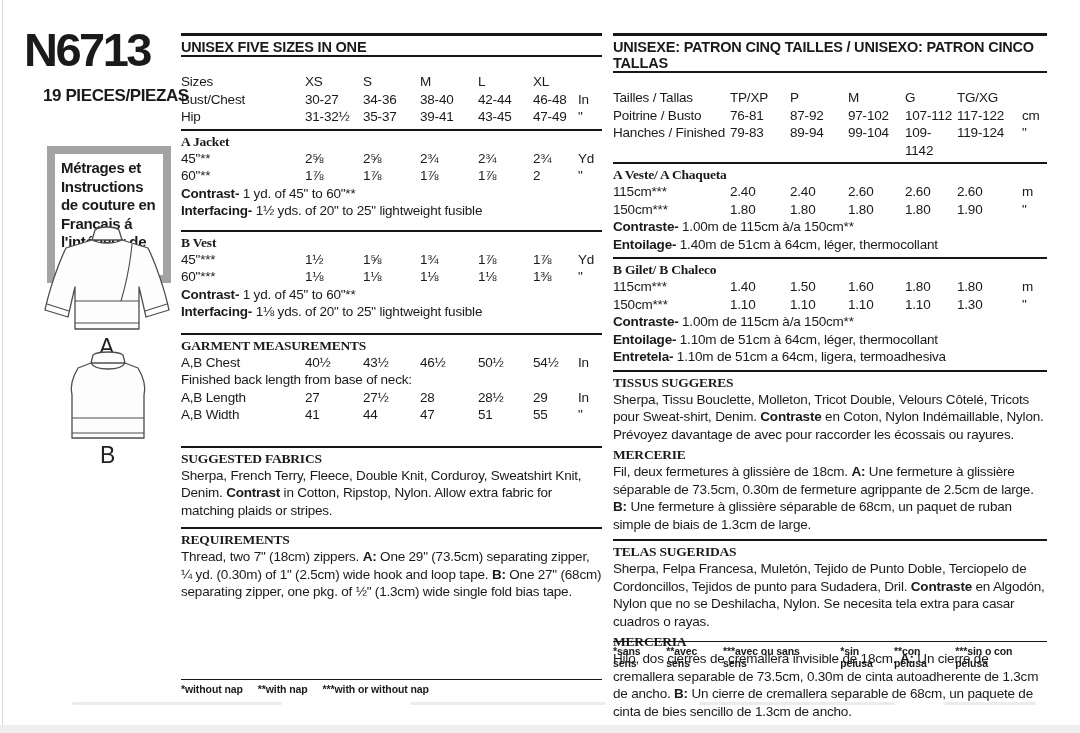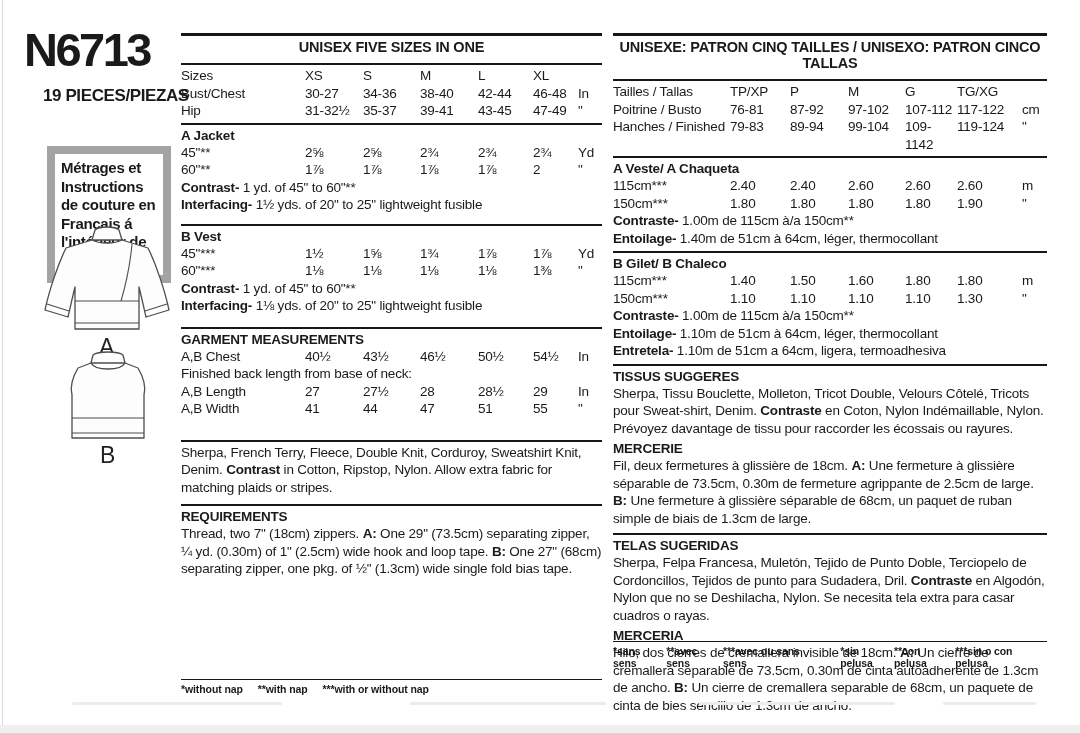--- a/index.html
+++ b/index.html
@@ -24,27 +24,27 @@
   .vlabel { font-size:23px; letter-spacing:0.5px; margin-top:0px; color:#222; }
   .draw svg { display:block; margin:0 auto; }
 
   
   .col { position:absolute; top:33px; }
   .col.en   { left:181px; width:421px; }
   .col.intl { left:613px; width:434px; }
   .rule3 { border-top:3px solid #161616; }
   .rule2 { border-top:2px solid #161616; }
   .rule1 { border-top:1.5px solid #161616; }
-  .colhd { font-weight:bold; font-size:14.5px; letter-spacing:-0.2px; padding:3px 0 8px;text-align:center; }
+  .colhd { font-weight:bold; font-size:14.5px; letter-spacing:-0.2px; padding:3px 0 0; }
   .trow { display:grid; font-size:13.5px; line-height:17.5px; letter-spacing:-0.2px; }
   .en .trow   { grid-template-columns:124px 58px 57px 58px 55px 45px 1fr; }
   .intl .trow { grid-template-columns:117px 60px 58px 57px 52px 65px 1fr; }
-  .tpad { padding:2px 0 3px; }
+  .tpad { padding:16px 0 3px; }
   .sec { padding:2px 0 0; }
-  .sec-title { font-weight:bold; font-size:13.5px; line-height:17px; letter-spacing:-0.2px; }
+  .sec-title { font-weight:bold; font-size:13.5px; line-height:17px; letter-spacing:-0.2px;font-family:Liberation Serif, serif; }
   .note, .para, .fullrow { font-size:13.5px; line-height:17.5px; letter-spacing:-0.2px; }
   .para { margin:0 0 1px; }
   .mb10 { margin-bottom:10px; } .mb12 { margin-bottom:12px; } .mb22 { margin-bottom:22px; }
   .mb8 { margin-bottom:8px; } .mb4 { margin-bottom:4px; } .mb6 { margin-bottom:6px; }
 
   
   .footnotes { position:absolute; top:641px; }
   .fn-en   { left:181px; width:421px;margin-top:38px; }
   .fn-intl { left:613px; width:434px; }
   .fn-items { display:flex; gap:15px; padding-top:3px; font-size:10.5px; font-weight:bold; letter-spacing:-0.1px; }
@@ -205,20 +205,21 @@
           <span>44</span>
           <span>47</span>
           <span>51</span>
           <span>55</span>
           <span>"</span>
         </div>
     </div>
     <div class="rule2"></div>
 
     <div class="sec mb8">
+      <div class="sec-title">SUGGESTED FABRICS</div>
       <p class="para"><span>Sherpa, French Terry, Fleece, Double Knit, Corduroy, Sweatshirt Knit, Denim. </span><b>Contrast</b><span> in Cotton, Ripstop, Nylon. Allow extra fabric for matching plaids or stripes.</span></p>
     </div>
     <div class="rule2"></div>
 
     <div class="sec">
       <div class="sec-title">REQUIREMENTS</div>
       <p class="para"><span>Thread, two 7" (18cm) zippers. </span><b>A:</b><span> One 29" (73.5cm) separating zipper, ¼ yd. (0.30m) of 1" (2.5cm) wide hook and loop tape. </span><b>B:</b><span> One 27" (68cm) separating zipper, one pkg. of ½" (1.3cm) wide single fold bias tape.</span></p>
     </div>
   </section>
 
@@ -304,21 +305,21 @@
           <span>"</span>
         </div>
       <div class="note"><b>Contraste-</b><span> 1.00m de 115cm à/a 150cm**</span></div>
       <div class="note"><b>Entoilage-</b><span> 1.10m de 51cm à 64cm, léger, thermocollant</span></div>
       <div class="note"><b>Entretela-</b><span> 1.10m de 51cm a 64cm, ligera, termoadhesiva</span></div>
     </div>
     <div class="rule2"></div>
 
     <div class="sec">
       <div class="sec-title">TISSUS SUGGERES</div>
-      <p class="para"><span>Sherpa, Tissu Bouclette, Molleton, Tricot Double, Velours Côtelé, Tricots pour Sweat-shirt, Denim. </span><b>Contraste</b><span> en Coton, Nylon Indémaillable, Nylon. Prévoyez davantage de tissu pour raccorder les écossais ou rayures.</span></p>
+      <p class="para"><span>Sherpa, Tissu Bouclette, Molleton, Tricot Double, Velours Côtelé, Tricots pour Sweat-shirt, Denim. </span><b>Contraste</b><span> en Coton, Nylon Indémaillable, Nylon. Prévoyez davantage de avec pour raccorder les écossais ou rayures.</span></p>
     </div>
     <div class="sec mb6">
       <div class="sec-title">MERCERIE</div>
       <p class="para"><span>Fil, deux fermetures à glissière de 18cm. </span><b>A:</b><span> Une fermeture à glissière séparable de 73.5cm, 0.30m de fermeture agrippante de 2.5cm de large. </span><b>B:</b><span> Une fermeture à glissière séparable de 68cm, un paquet de ruban simple de biais de 1.3cm de large.</span></p>
     </div>
     <div class="rule2"></div>
 
     <div class="sec">
       <div class="sec-title">TELAS SUGERIDAS</div>
       <p class="para"><span>Sherpa, Felpa Francesa, Muletón, Tejido de Punto Doble, Terciopelo de Cordoncillos, Tejidos de punto para Sudadera, Dril. </span><b>Contraste</b><span> en Algodón, Nylon que no se Deshilacha, Nylon. Se necesita tela extra para casar cuadros o rayas.</span></p>

